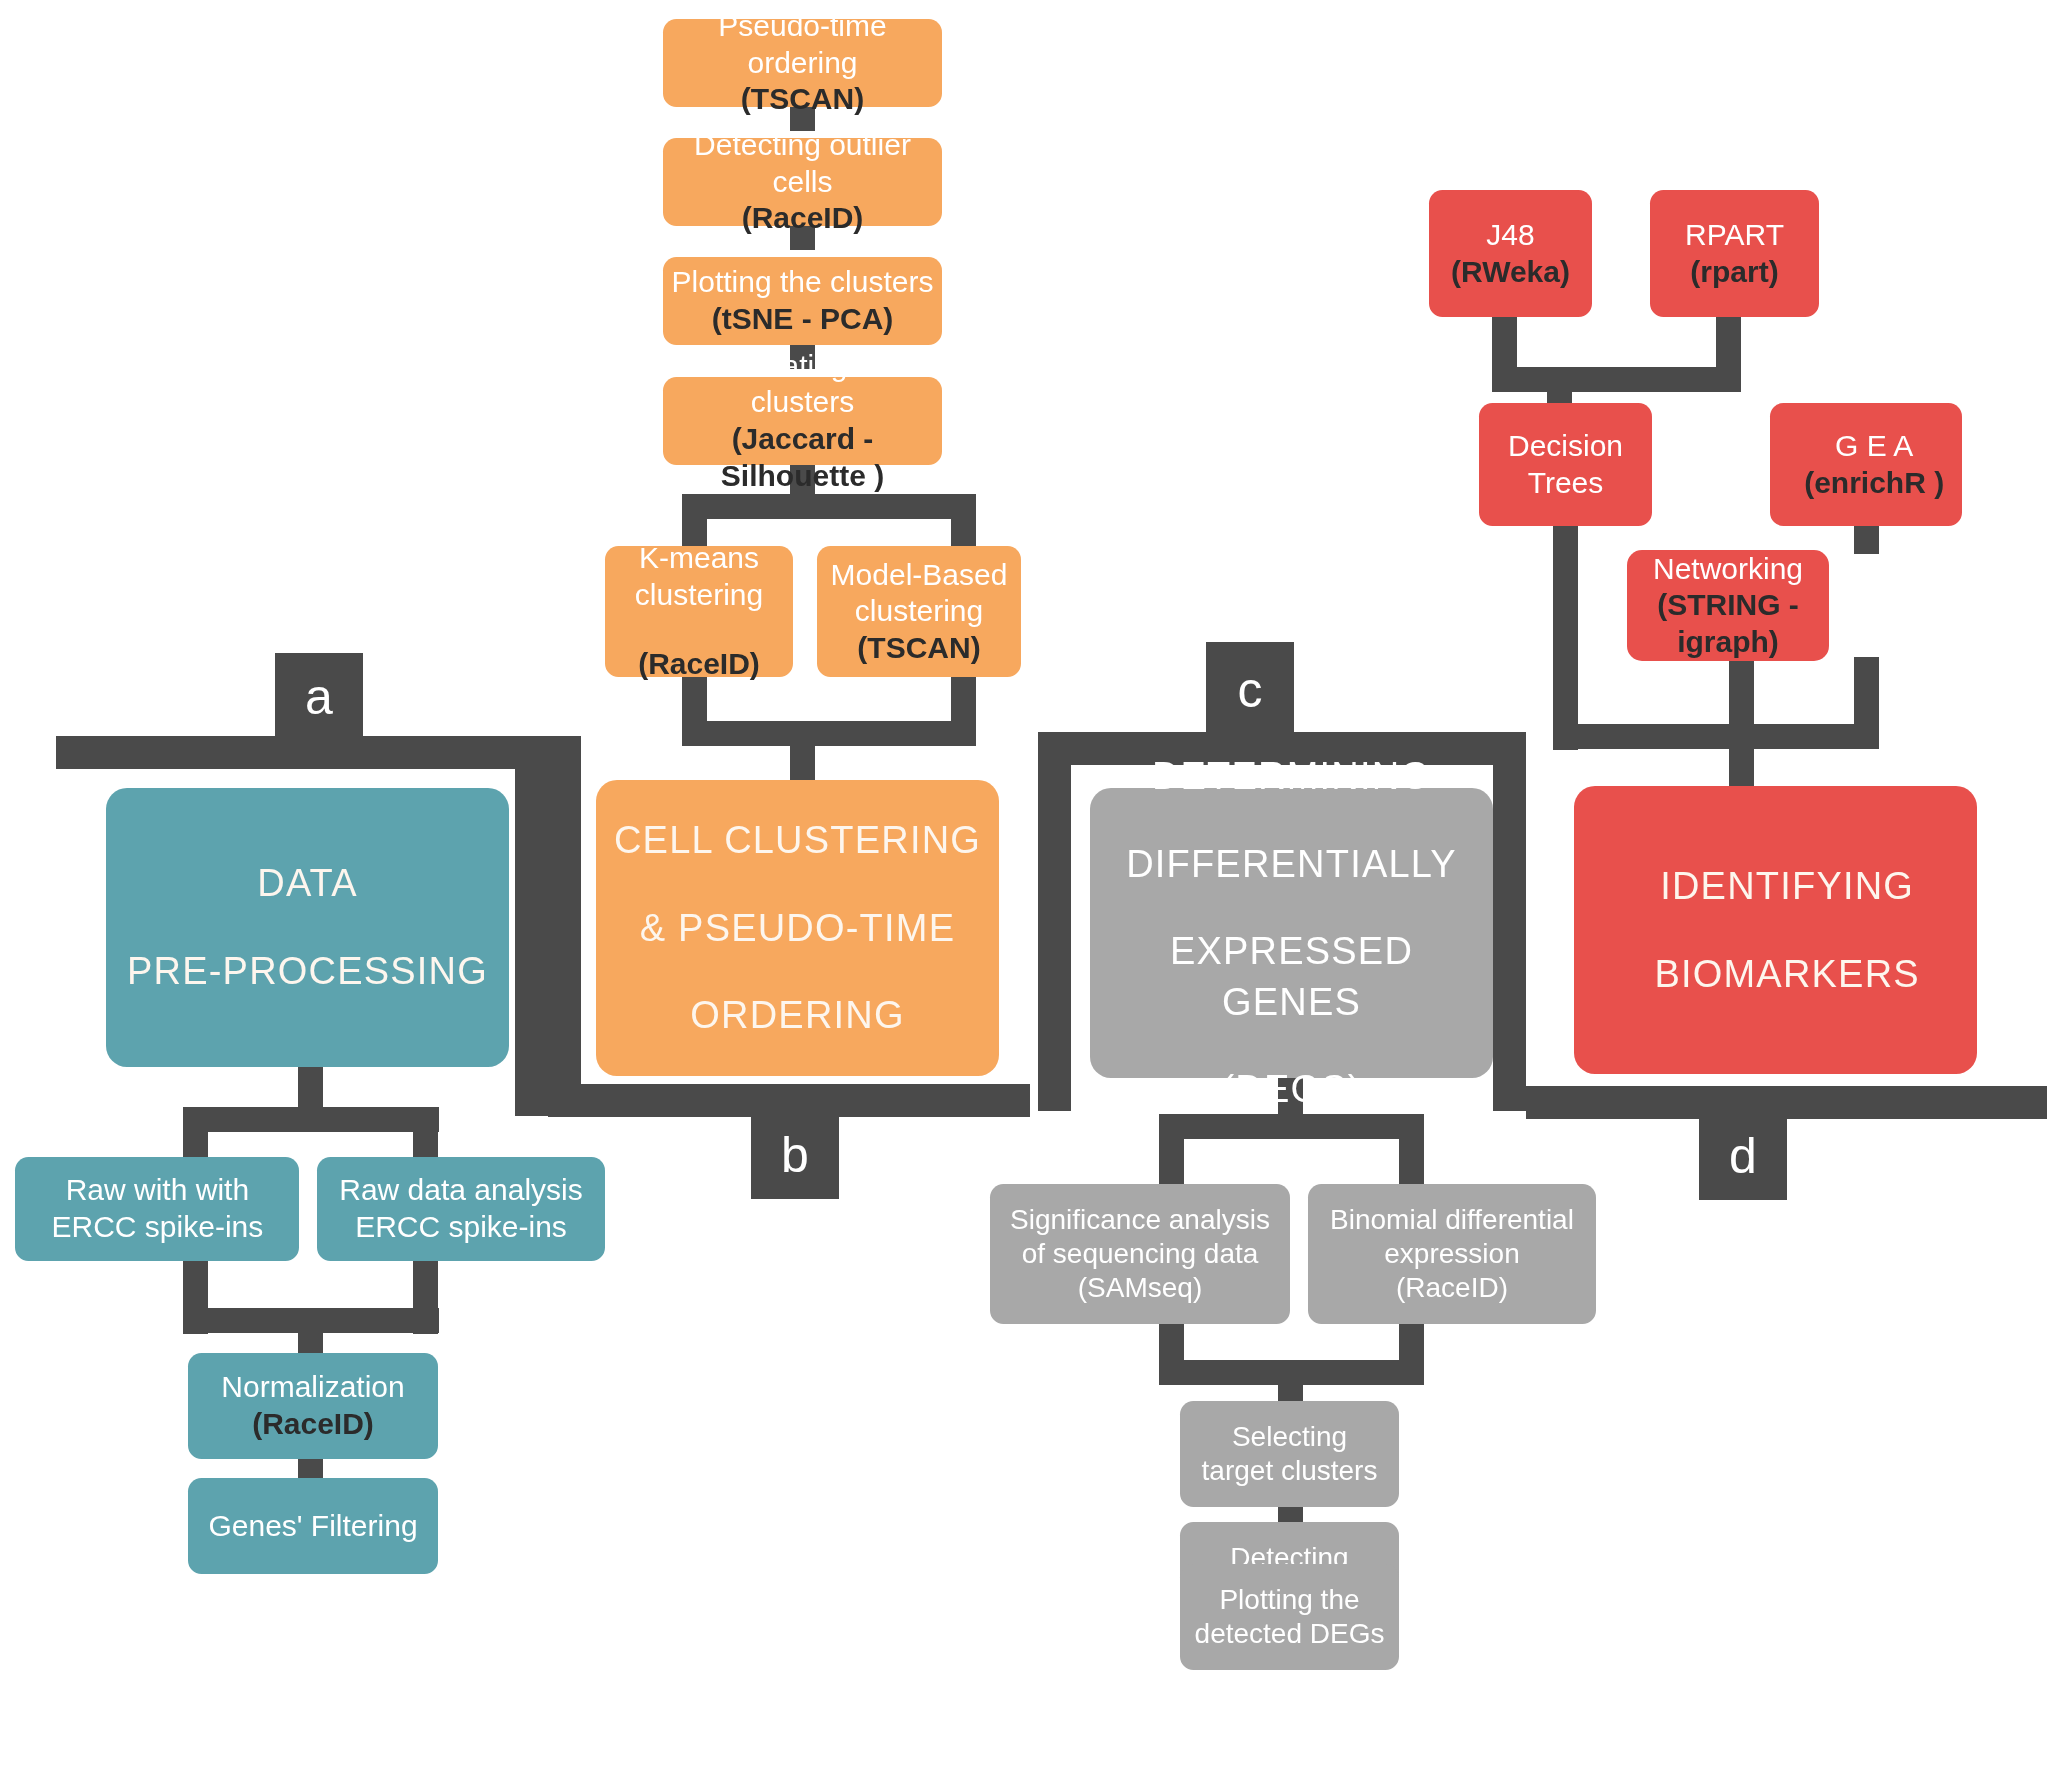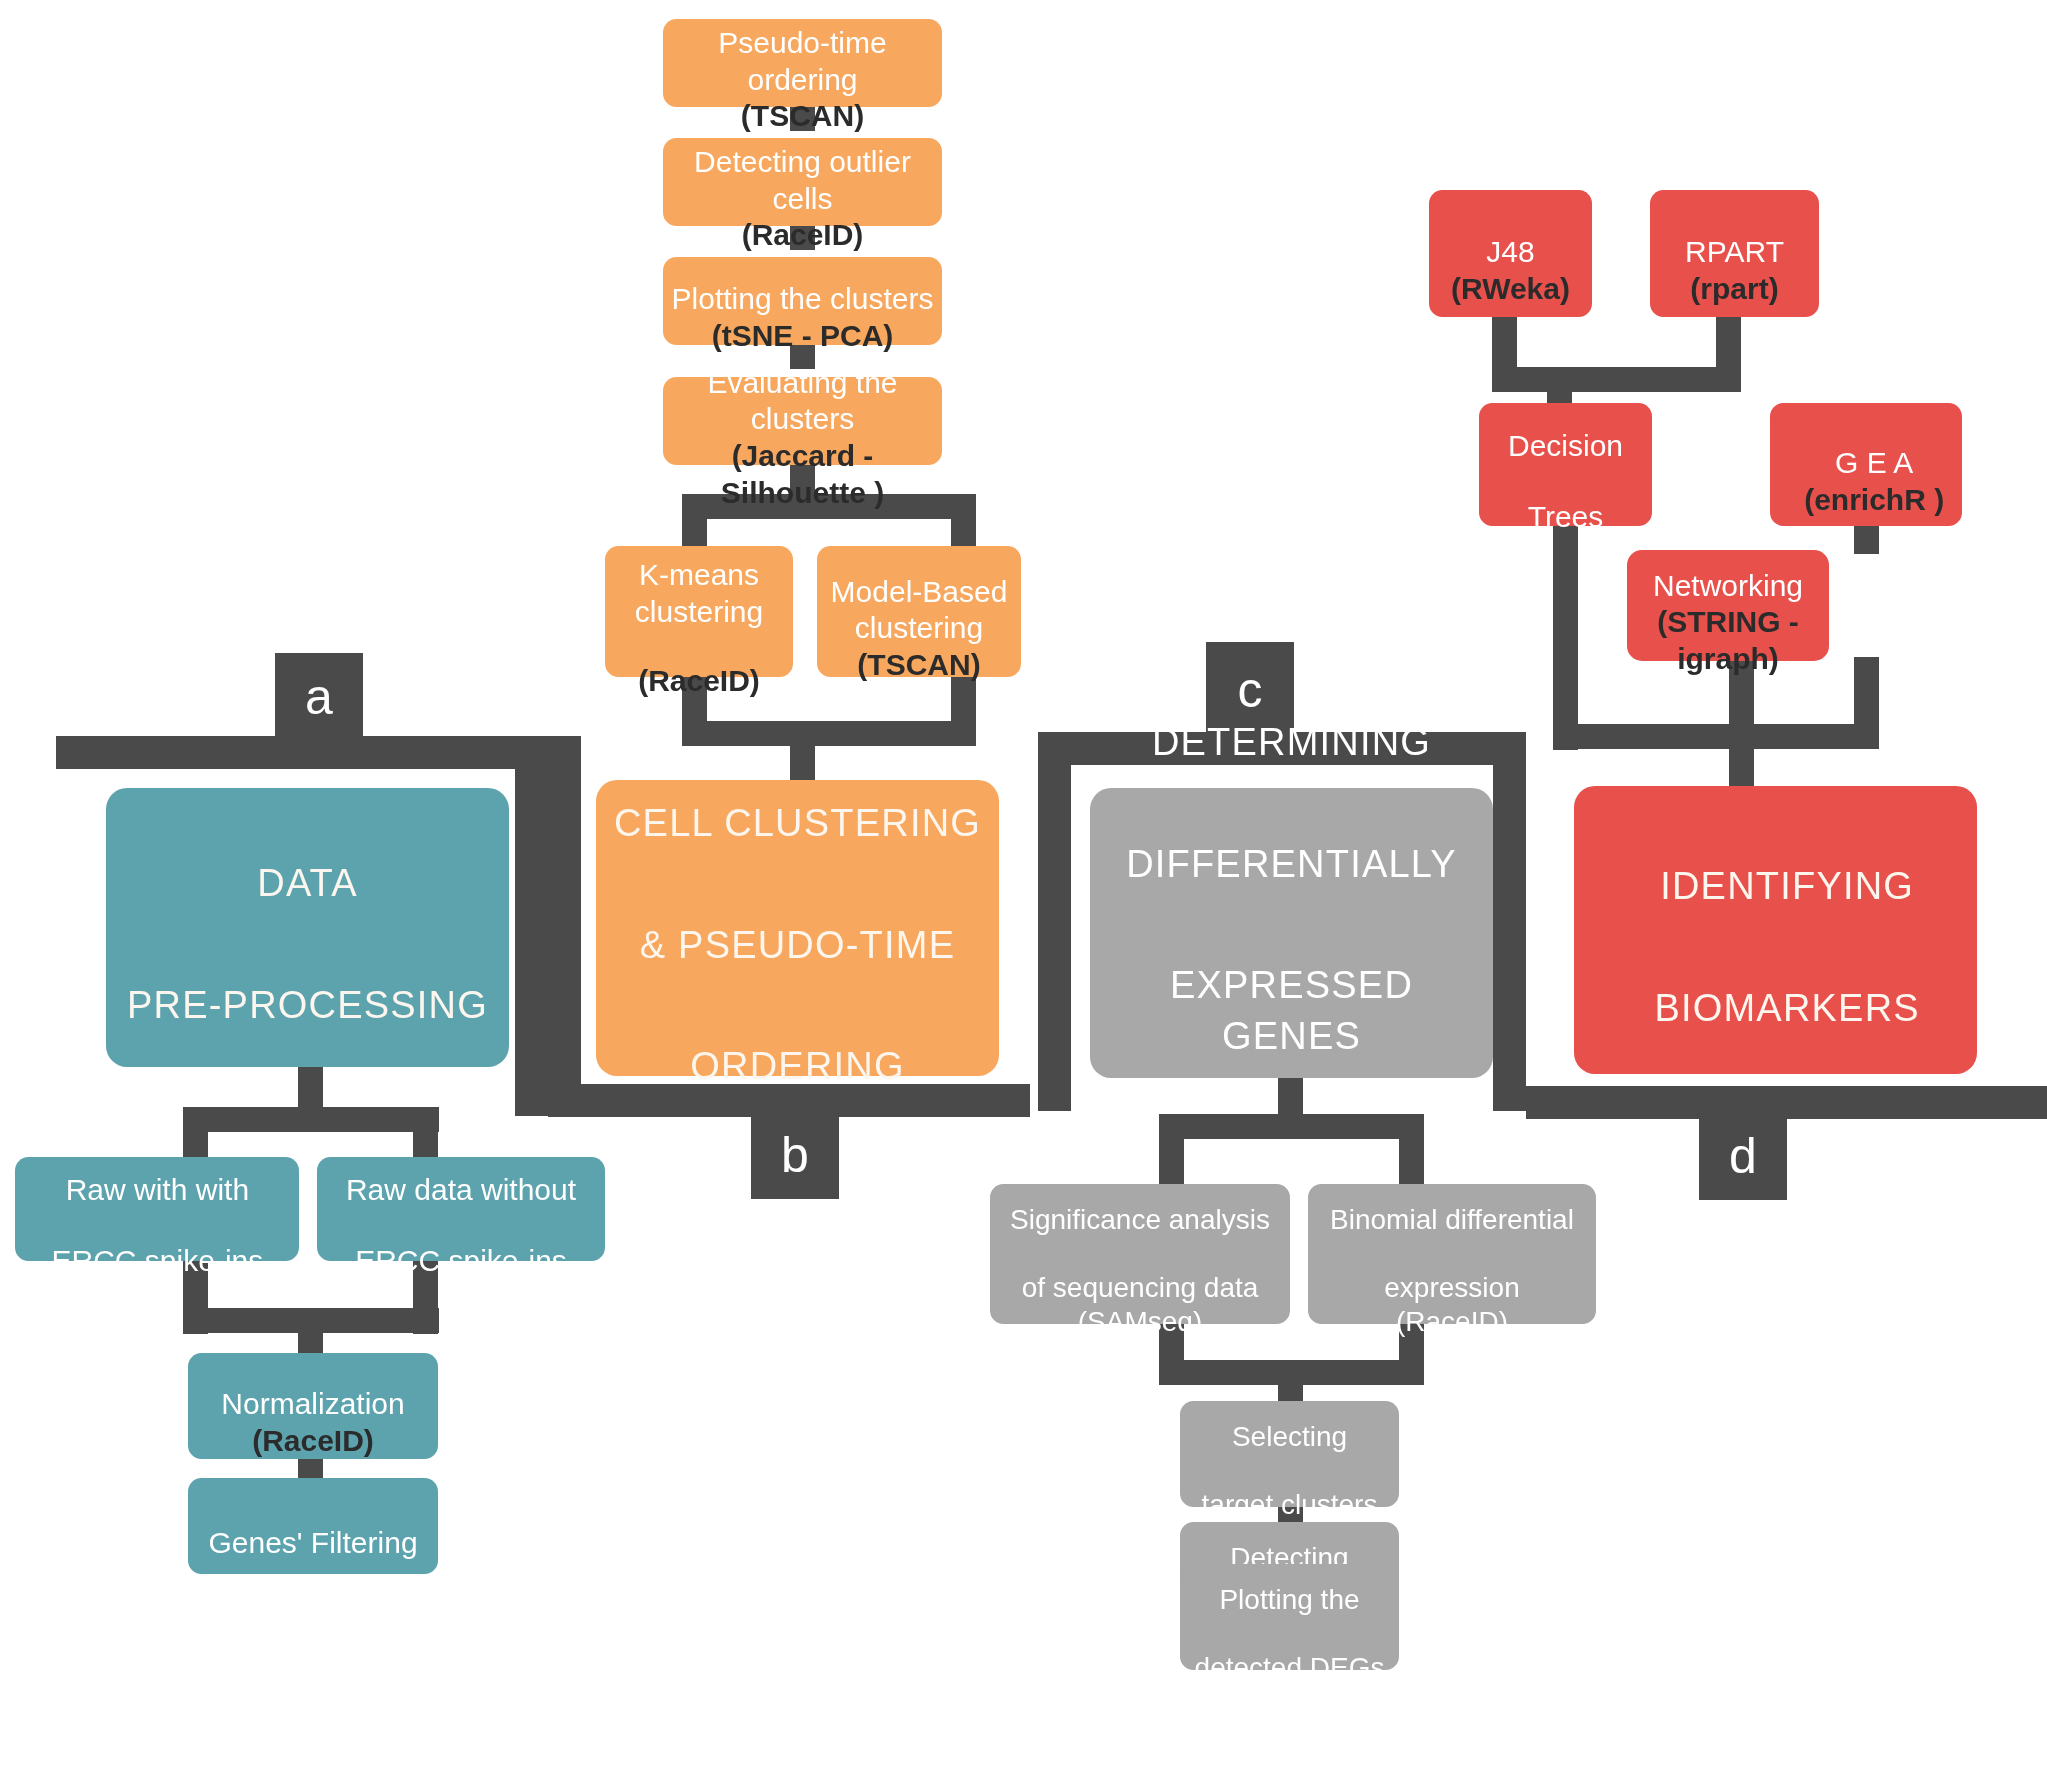--- a/index.html
+++ b/index.html
@@ -19,21 +19,21 @@
     flex-direction:column;
     align-items:center;
     justify-content:center;
     text-align:center;
     border-radius:13.4px;
     color:#ffffff;
     line-height:1.22;
     padding:3.8px 7.7px;
     z-index:5;
   }
-  .node .l1{display:block;margin-top:34px;}
+  .node .l1{display:block;}
   .node .l2{display:block;}
   .node.sub .l2{color:#2b2b2b;font-weight:700;}
   .teal{background:#5DA3AE;}
   .orange{background:#F7A85E;}
   .gray{background:#A8A8A8;}
   .red{background:#E8504C;}
 
   
   .main{
     border-radius:21px;
@@ -166,21 +166,21 @@
   <div class="bar" style="left:183px;top:1107px;width:256px;height:25px;"></div>
   <div class="bar" style="left:183px;top:1107px;width:25px;height:63px;"></div>
   <div class="bar" style="left:413px;top:1107px;width:25px;height:63px;"></div>
 
   <div class="node teal sub" style="left:15.4px;top:1157px;width:284px;height:104px;">
     <span class="l1">Raw with with</span>
     <span class="l1">ERCC spike-ins</span>
   </div>
 
   <div class="node teal sub" style="left:317px;top:1157px;width:288px;height:104px;">
-    <span class="l1">Raw data without</span>
+    <span class="l1">Raw data analysis</span>
     <span class="l1">ERCC spike-ins</span>
   </div>
 
   <div class="bar" style="left:183px;top:1255px;width:25px;height:79px;"></div>
   <div class="bar" style="left:413px;top:1255px;width:25px;height:79px;"></div>
   <div class="bar" style="left:183px;top:1308px;width:256px;height:25px;"></div>
   <div class="bar" style="left:298px;top:1308px;width:25px;height:50px;"></div>
 
   <div class="node teal sub" style="left:188px;top:1353px;width:250px;height:106px;">
     <span class="l1">Normalization</span>

